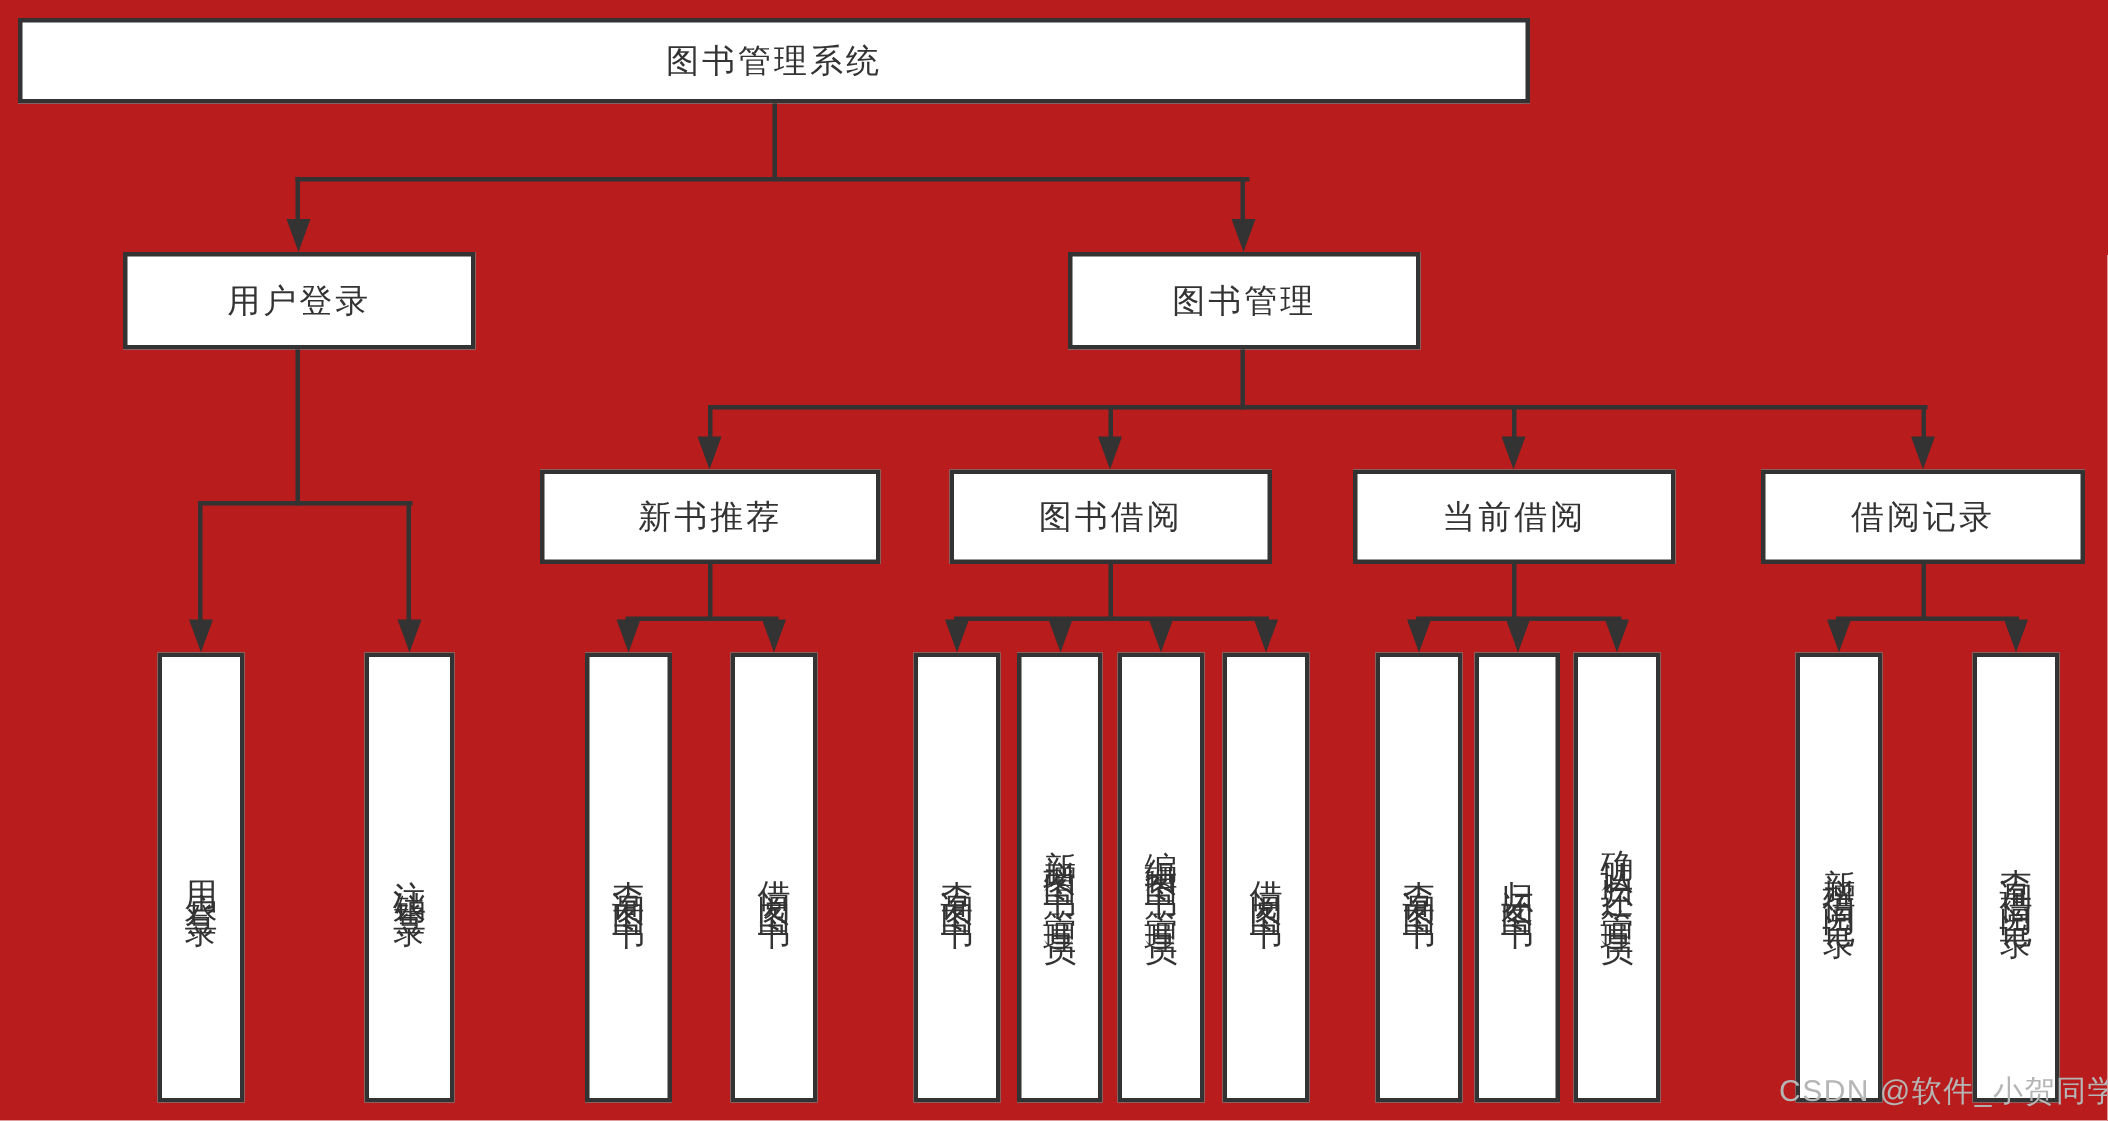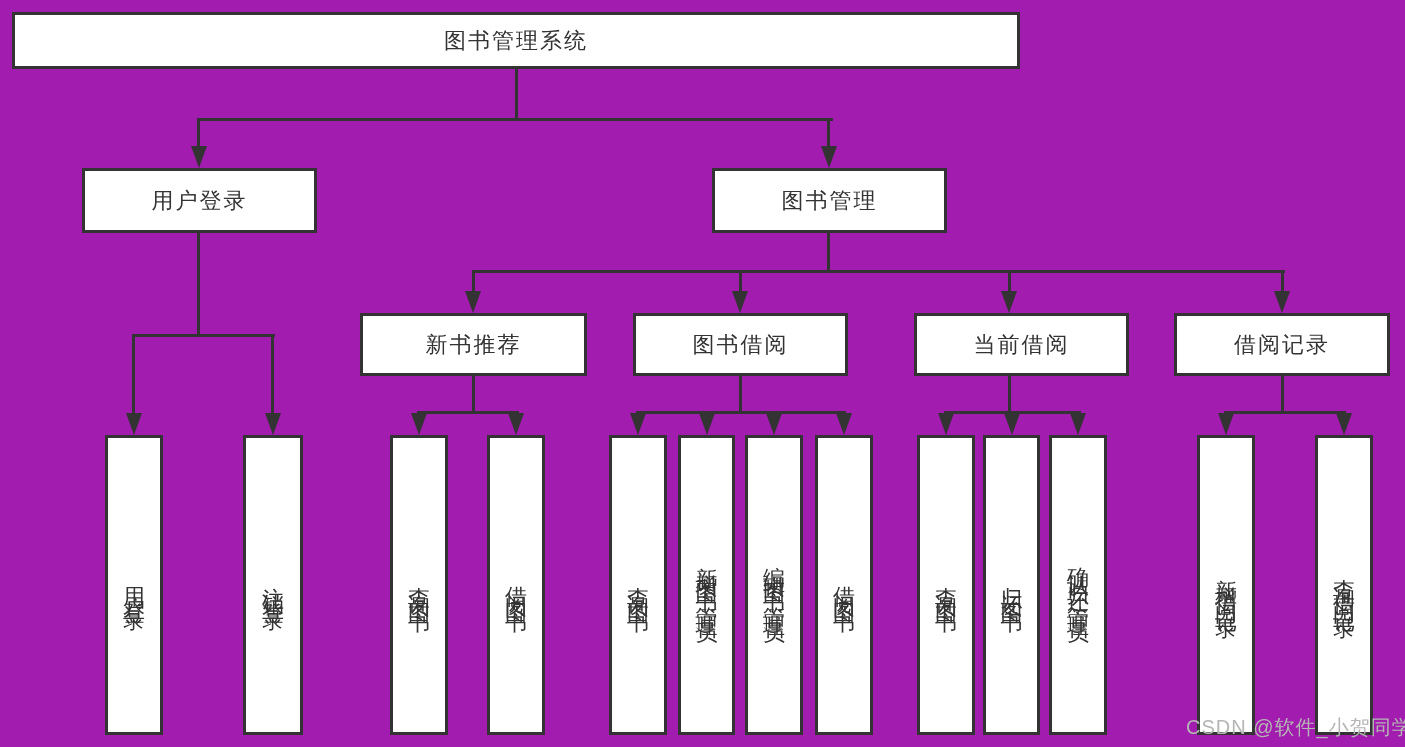--- a/index.html
+++ b/index.html
@@ -1,21 +1,21 @@
 <!DOCTYPE html>
 <html><head>
 <meta charset="utf-8">
 <style>
   * { margin: 0; padding: 0; box-sizing: border-box; }
   html, body { background: #ffffff; }
   .canvas {
     position: relative;
     width: 1405px;
     height: 747px;
-    background: #a21caf;
+    background: #b91c1c;
     font-family: "Liberation Sans", sans-serif;
     color: #333333;
     overflow: hidden;
   }
   .node {
     position: absolute;
     border: 3px solid #333333;
     background: #ffffff;
     display: flex;
     align-items: center;
@@ -94,21 +94,21 @@
   <div class="arrow" style="left:732px; top:291px;"></div>
   <div class="arrow" style="left:1001px; top:291px;"></div>
   <div class="arrow" style="left:1274px; top:291px;"></div>
 
   <div class="node" style="left:360px; top:313px; width:227px; height:63px;">
     <span class="hlabel">新书推荐</span>
   </div>
   <div class="node" style="left:633px; top:313px; width:215px; height:63px;">
     <span class="hlabel">图书借阅</span>
   </div>
-  <div class="node" style="left:902px; top:313px; width:215px; height:63px;margin-left:12px;">
+  <div class="node" style="left:902px; top:313px; width:215px; height:63px;">
     <span class="hlabel">当前借阅</span>
   </div>
   <div class="node" style="left:1174px; top:313px; width:216px; height:63px;">
     <span class="hlabel">借阅记录</span>
   </div>
 
   <div class="line" style="left:472px; top:376px; width:3px; height:38px;"></div>
   <div class="line" style="left:417px; top:411px; width:102px; height:3px;"></div>
   <div class="arrow" style="left:411px; top:413px;"></div>
   <div class="arrow" style="left:508px; top:413px;"></div>

